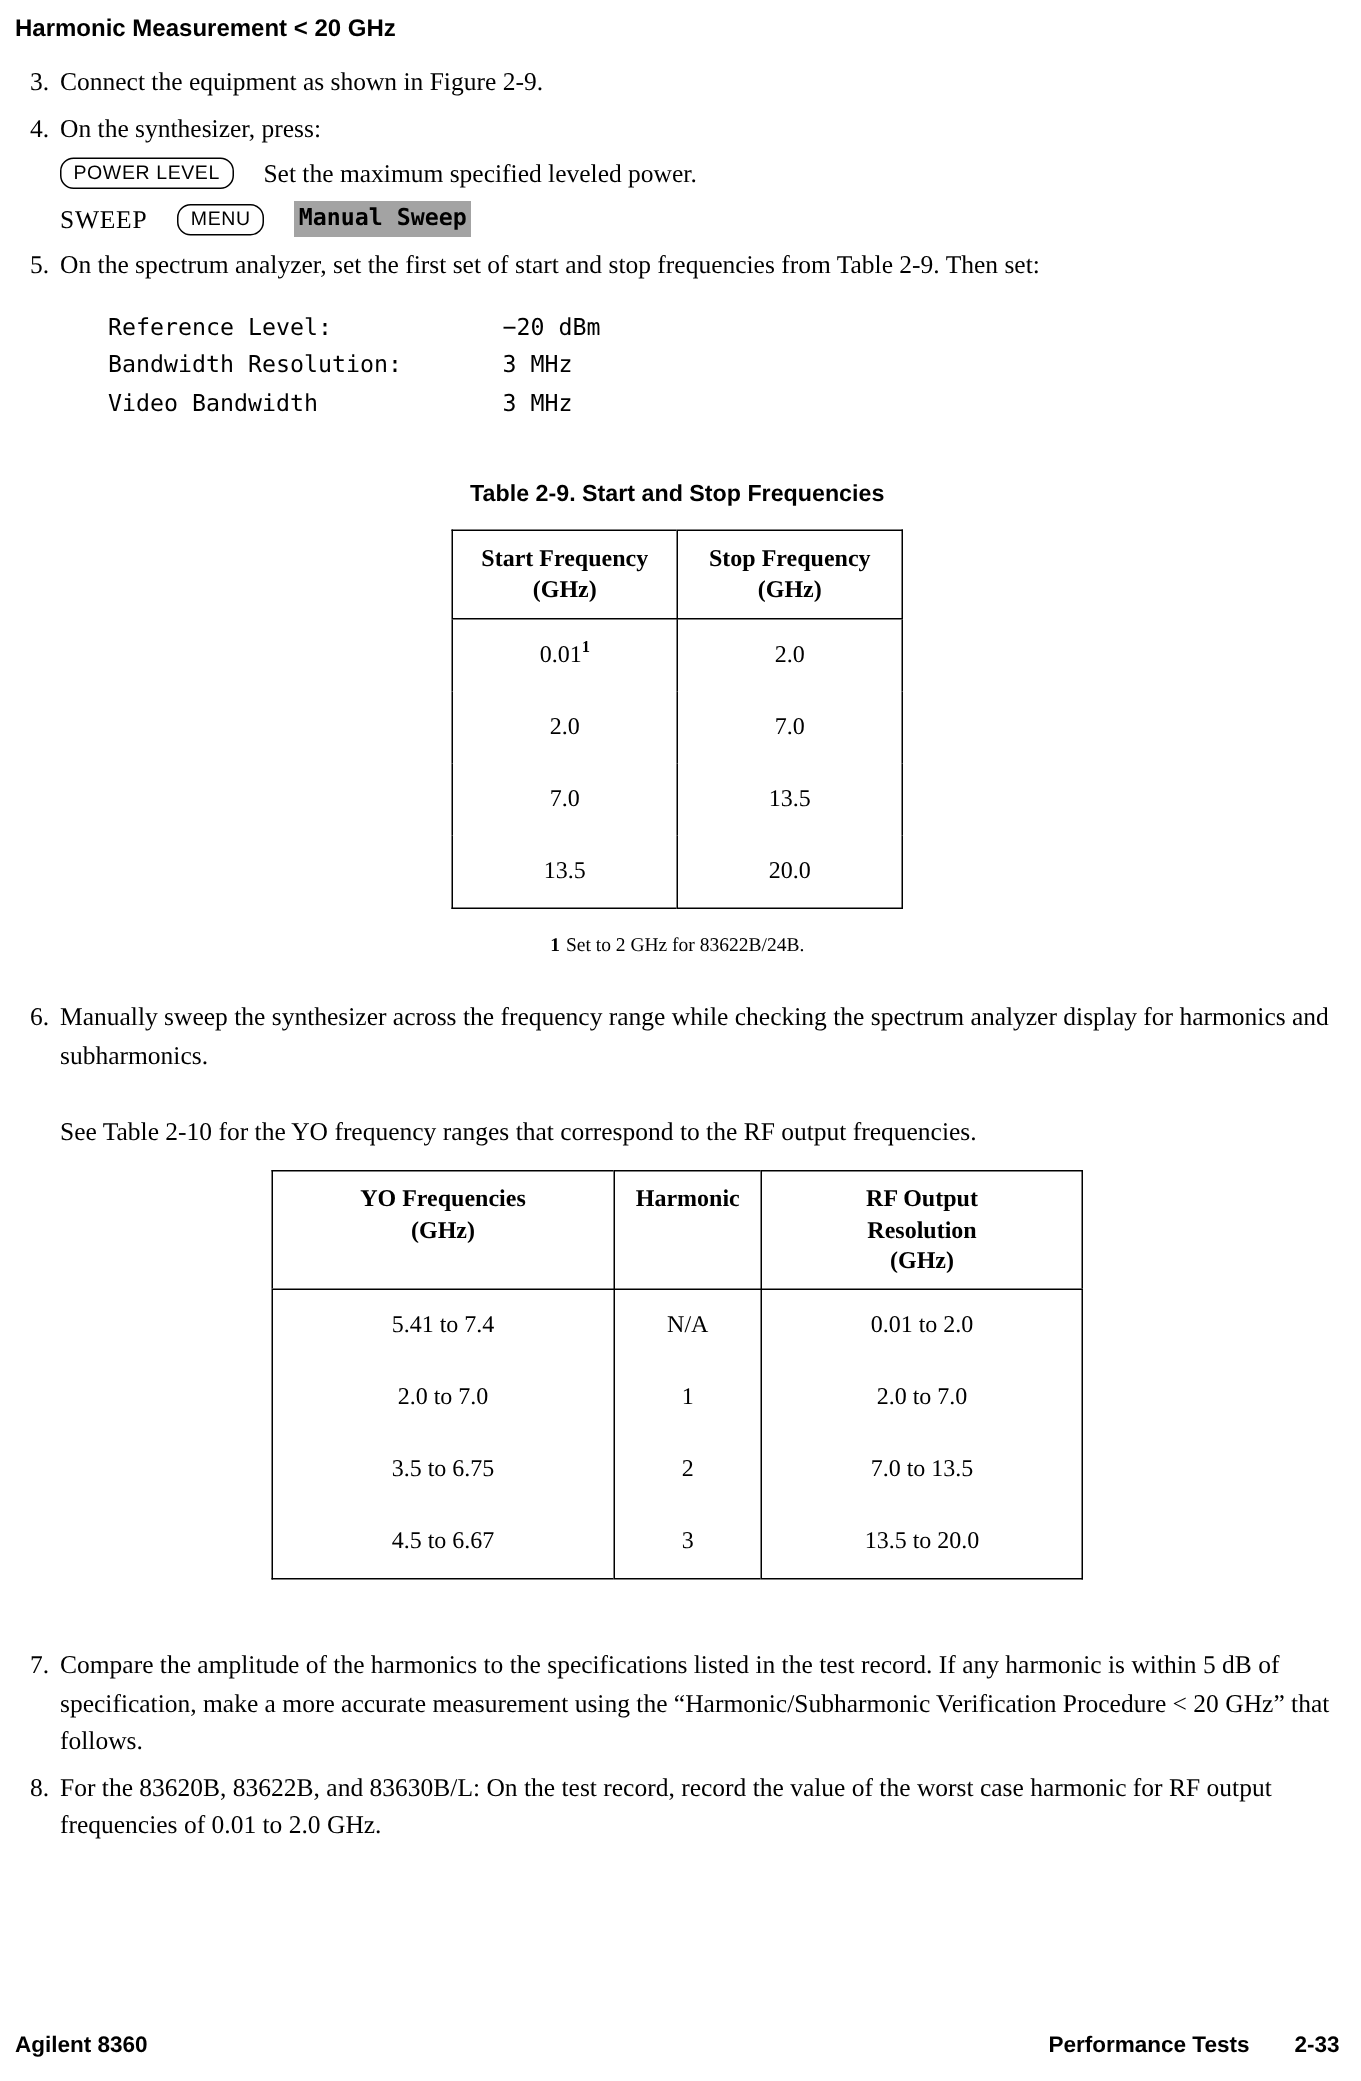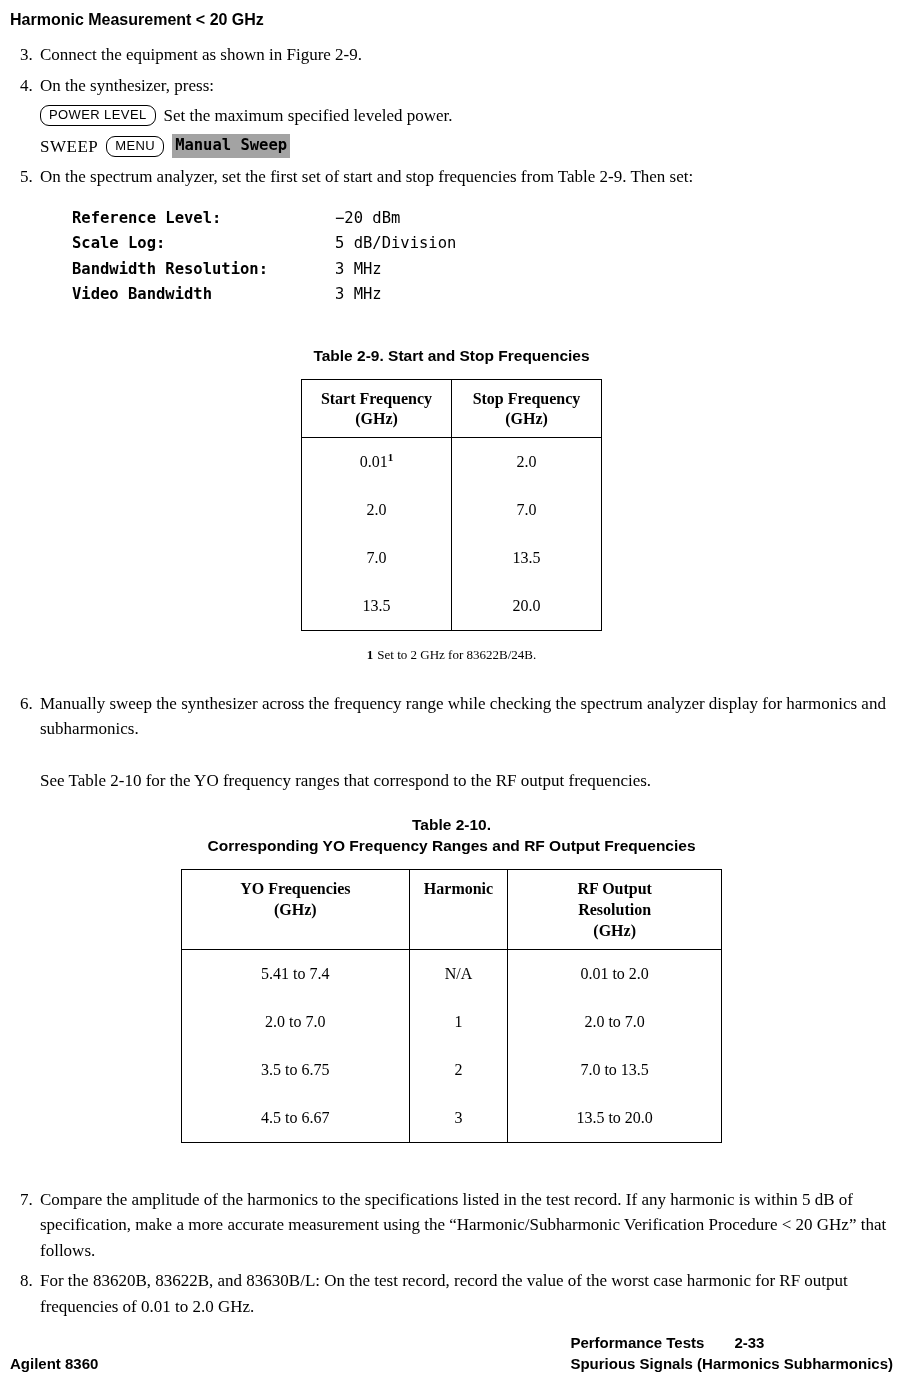--- a/index.html
+++ b/index.html
@@ -19,21 +19,21 @@
     font-family: "Liberation Sans", sans-serif;
     font-weight: bold;
     font-size: 16px;
     margin: 0 0 10px 0;
   }
 
   .step { display: flex; margin-bottom: 5px; }
   .step .num { flex: 0 0 30px; padding-left: 10px; }
   .step .body { flex: 1; padding-right: 4px; }
 
-  .key-line { margin-top: 5px; display: flex; align-items: center; gap: 8px; flex-wrap: wrap; }
+  .key-line { margin-top: 5px; display: flex; align-items: center; gap: 20px; flex-wrap: wrap; }
 
   .keycap {
     display: inline-block;
     font-family: "Liberation Sans", sans-serif;
     font-size: 13px;
     letter-spacing: 0.4px;
     border: 1.6px solid #000;
     border-radius: 9px;
     padding: 0px 8px 1px 8px;
     line-height: 1.35;
@@ -48,21 +48,21 @@
     padding: 0 3px 1px 3px;
   }
 
   .settings {
     margin: 16px 0 16px 32px;
     font-family: "DejaVu Sans Mono", monospace;
     font-size: 15.5px;
     line-height: 1.65;
   }
   .srow { display: flex; }
-  .srow .slabel { flex: 0 0 263px; font-weight: bold; }
+  .srow .slabel { flex: 0 0 263px; }
 
   .tbl-caption {
     text-align: center;
     font-family: "Liberation Sans", sans-serif;
     font-weight: bold;
     font-size: 15.5px;
     margin-top: 22px;
     line-height: 1.35;
   }
   table {
@@ -157,24 +157,20 @@
     <span class="num">5.</span>
     <div class="body">
       <span>On the spectrum analyzer, set the first set of start and stop frequencies from Table 2-9. Then set:</span>
 
       <div class="settings">
         <div class="srow">
           <span class="slabel">Reference Level:</span>
           <span>−20 dBm</span>
         </div>
         <div class="srow">
-          <span class="slabel">Scale Log:</span>
-          <span>5 dB/Division</span>
-        </div>
-        <div class="srow">
           <span class="slabel">Bandwidth Resolution:</span>
           <span>3 MHz</span>
         </div>
         <div class="srow">
           <span class="slabel">Video Bandwidth</span>
           <span>3 MHz</span>
         </div>
       </div>
     </div>
   </div>
@@ -219,24 +215,20 @@
   </div>
 
   <div class="step mt-lg">
     <span class="num">6.</span>
     <div class="body">
       <span>Manually sweep the synthesizer across the frequency range while checking the spectrum analyzer display for harmonics and subharmonics.</span>
       <div class="para-indent">See Table 2-10 for the YO frequency ranges that correspond to the RF output frequencies.</div>
     </div>
   </div>
 
-  <div class="tbl-caption">
-    <div>Table 2-10.</div>
-    <div>Corresponding YO Frequency Ranges and RF Output Frequencies</div>
-  </div>
 
   <table class="doc-table t210">
     <colgroup>
         <col class="c1">
         <col class="c2">
         <col class="c3">
       </colgroup>
     <thead>
       <tr>
         <th>
@@ -292,15 +284,14 @@
   </div>
 
 </div>
 
 <div class="footer">
   <div>Agilent 8360</div>
   <div class="footer-right">
     <div>
       <span>Performance Tests</span><span class="gap"></span><span>2-33</span>
     </div>
-    <div>Spurious Signals (Harmonics Subharmonics)</div>
   </div>
 </div>
 
 </body></html>

